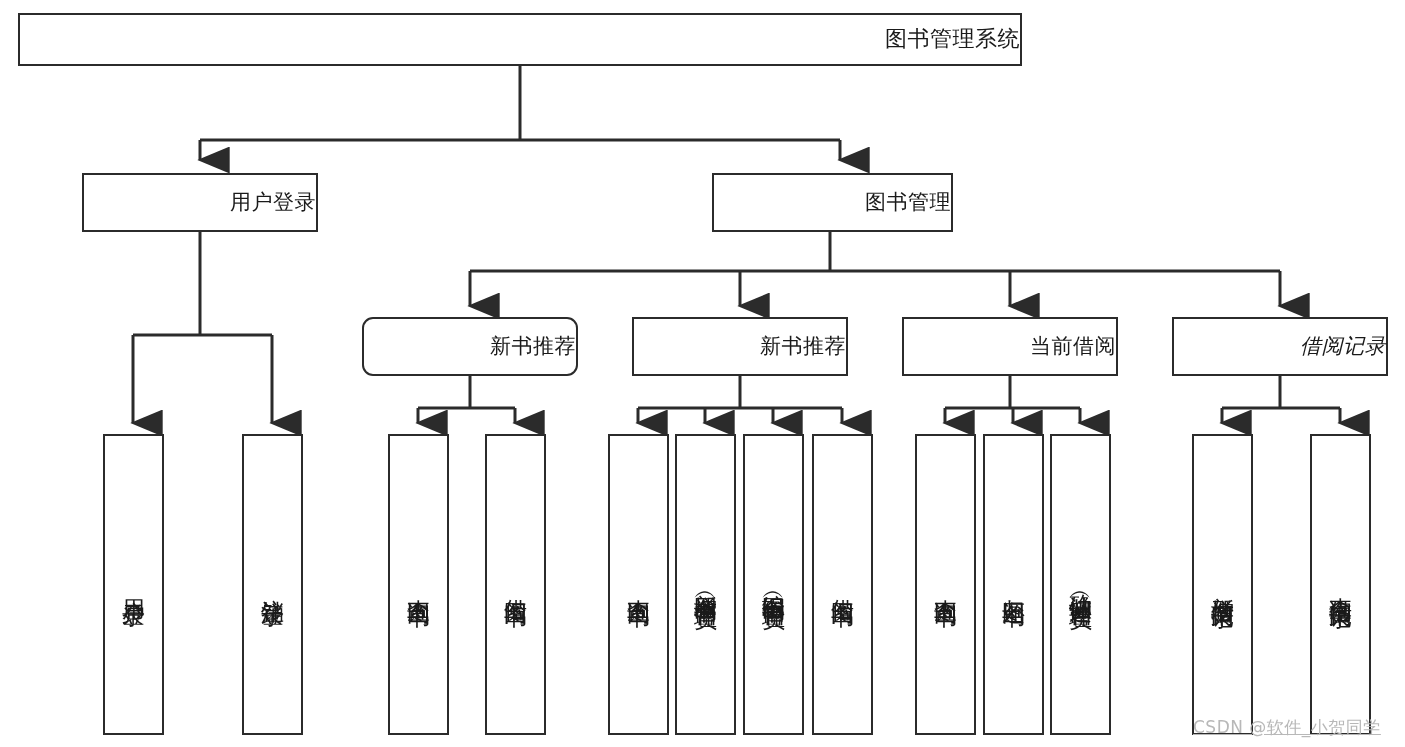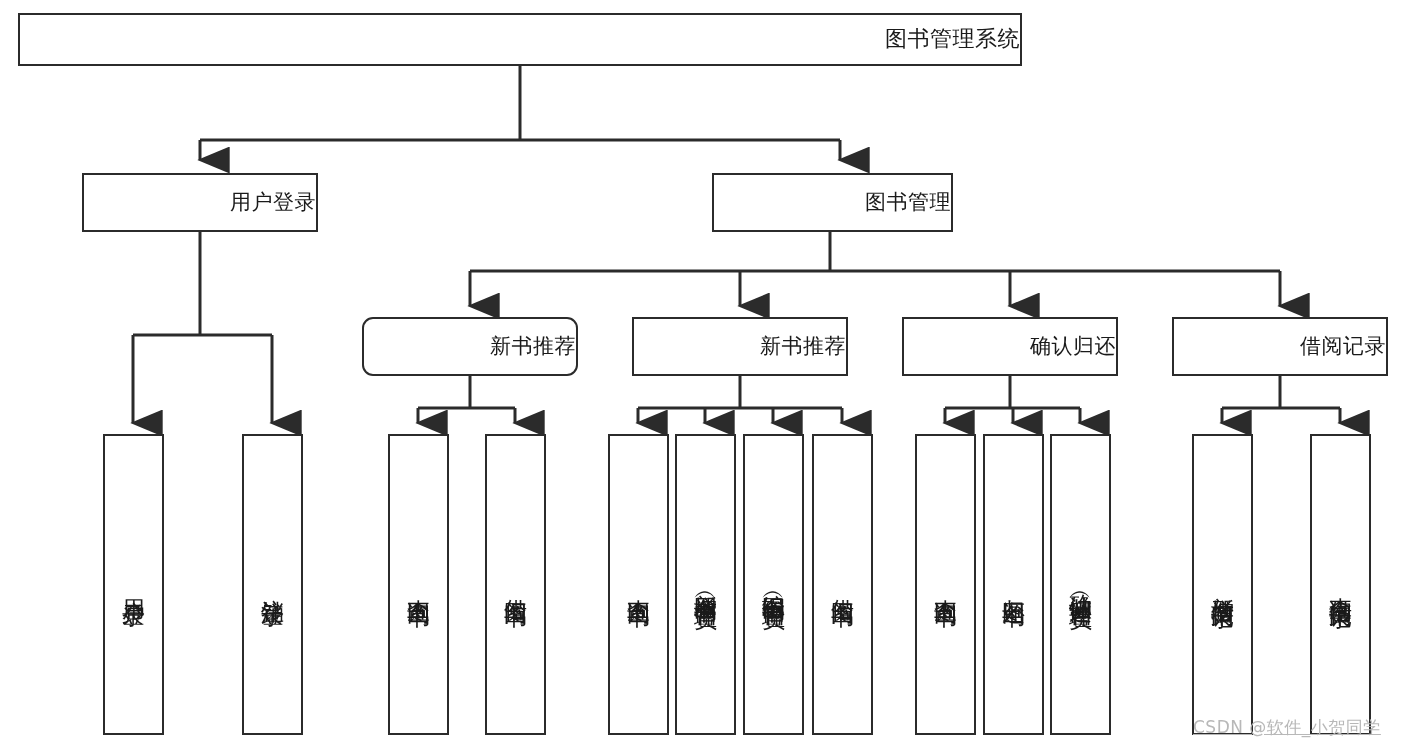--- a/index.html
+++ b/index.html
@@ -142,23 +142,23 @@
     <span class="label">图书管理</span>
   </div>
 
   <div class="node horiz" style="left:362px; top:317px; width:216px; height:59px;border-radius:11px;">
     <span class="label">新书推荐</span>
   </div>
   <div class="node horiz" style="left:632px; top:317px; width:216px; height:59px;">
     <span class="label">新书推荐</span>
   </div>
   <div class="node horiz" style="left:902px; top:317px; width:216px; height:59px;">
-    <span class="label">确认归还</span>
-  </div>
-  <div class="node horiz" style="left:1172px; top:317px; width:216px; height:59px;">
+    <span class="label">当前借阅</span>
+  </div>
+  <div class="node horiz" style="left:1172px; top:317px; width:216px; height:59px;font-style:italic;">
     <span class="label">借阅记录</span>
   </div>
 
   <div class="node vert" style="left:103px; top:434px; width:61px; height:301px;">
     <span class="label">用户登录</span>
   </div>
   <div class="node vert" style="left:242px; top:434px; width:61px; height:301px;">
     <span class="label">注销登录</span>
   </div>
 

